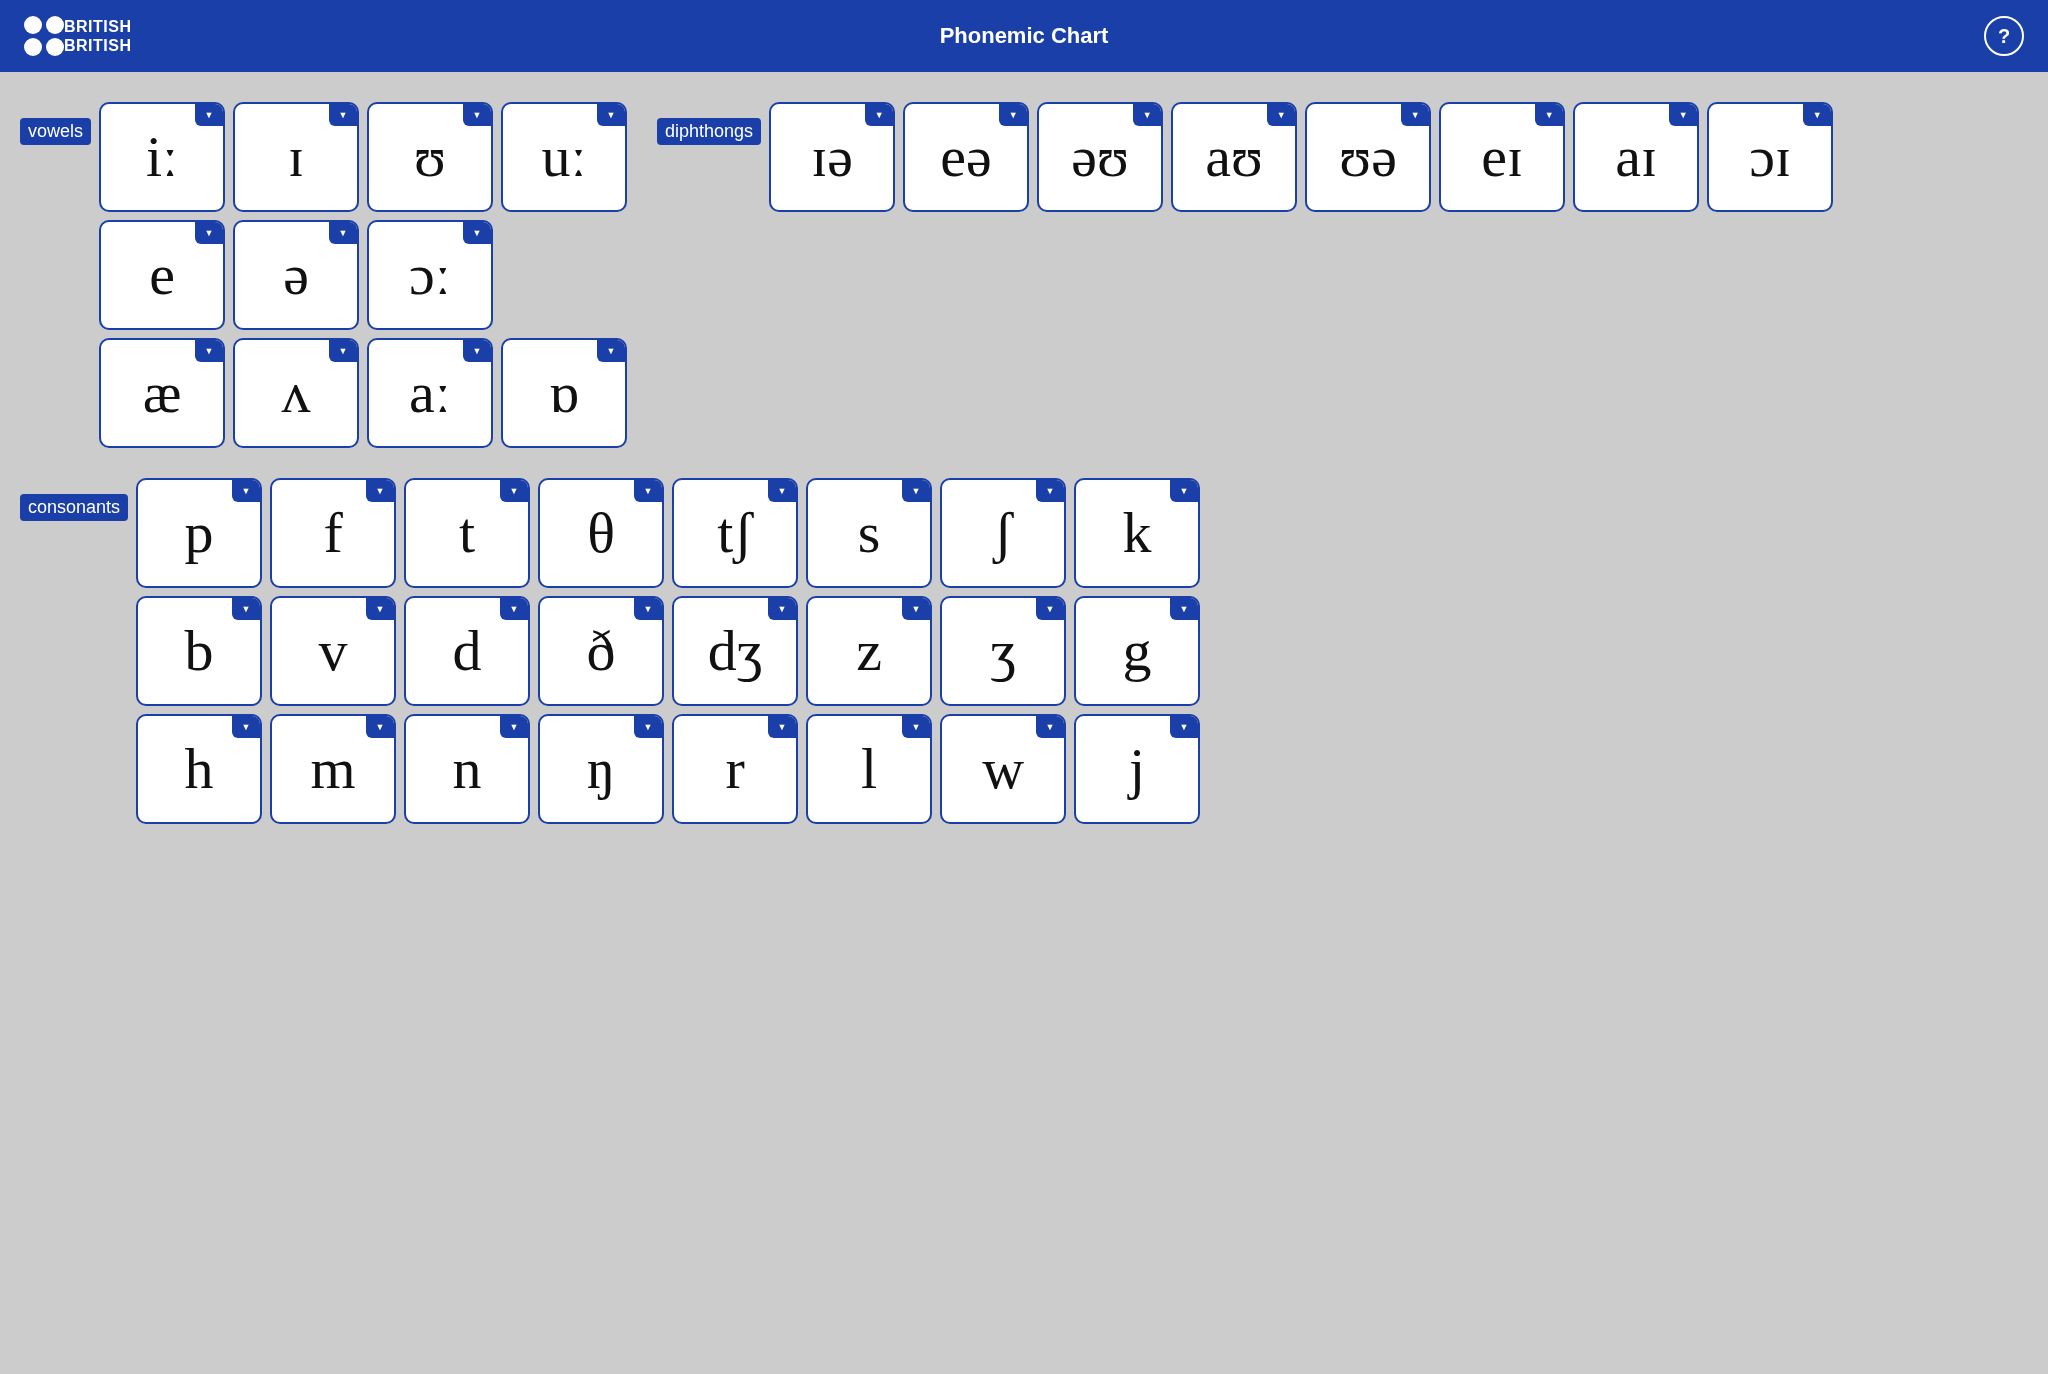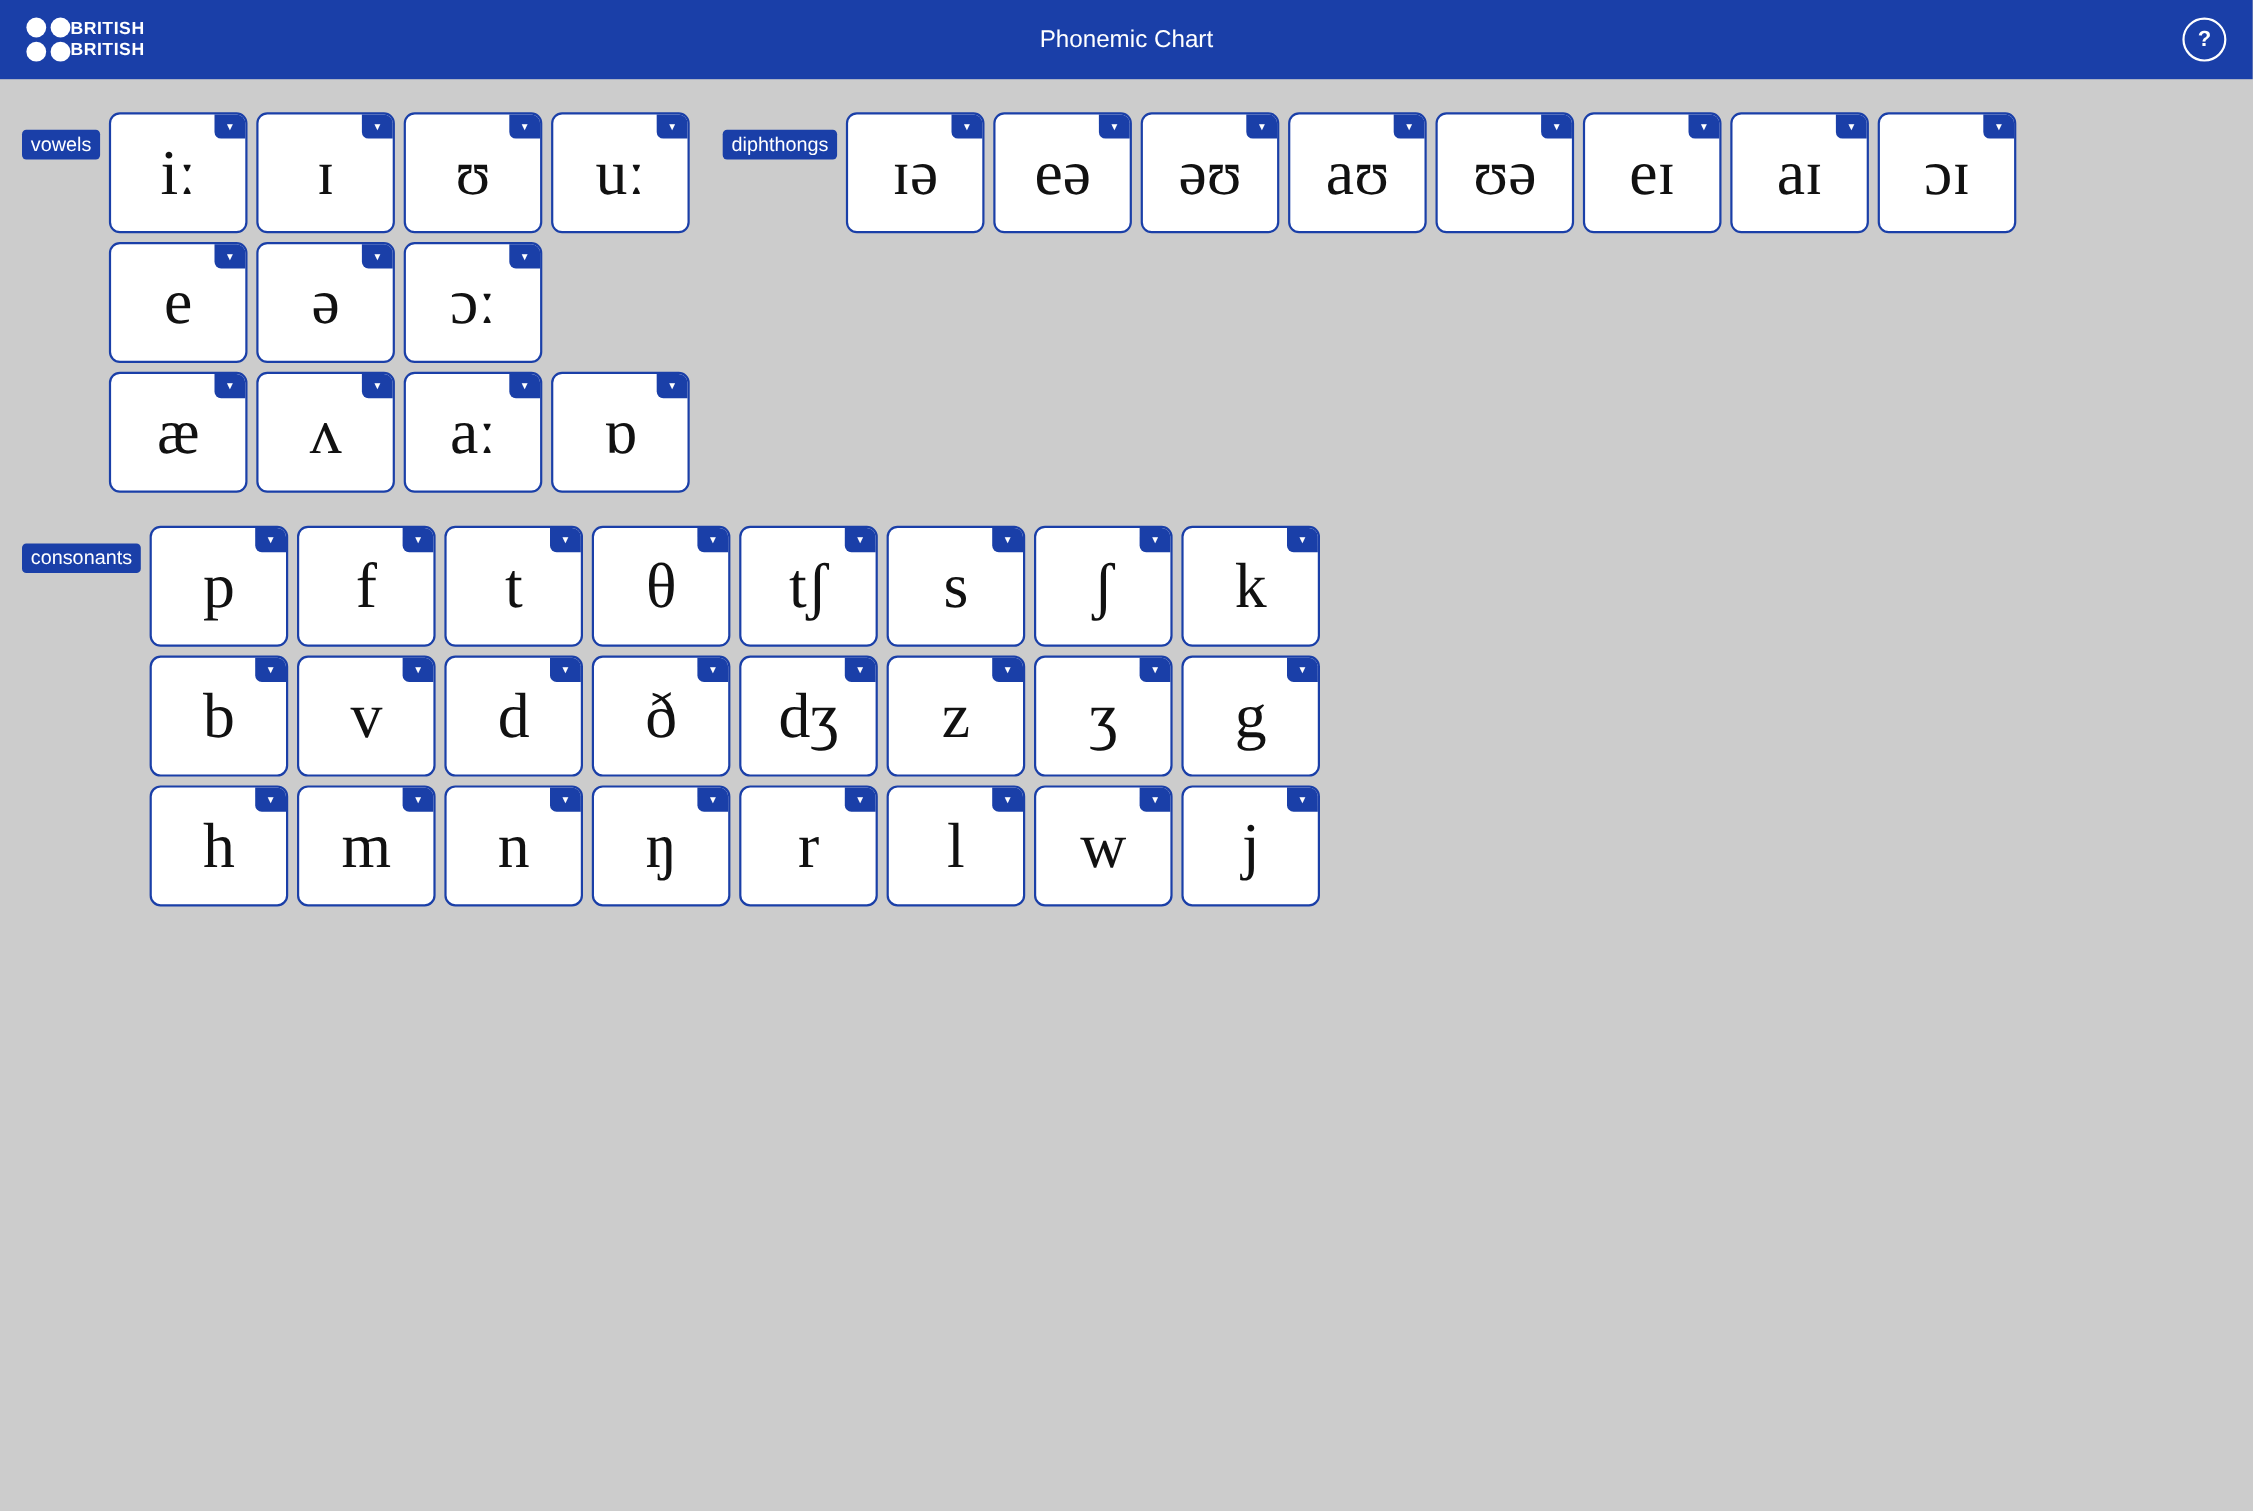--- a/index.html
+++ b/index.html
@@ -39,21 +39,21 @@
       color: white;
       font-family: Arial, sans-serif;
       font-weight: 700;
       font-size: 16px;
       line-height: 1.2;
       letter-spacing: 0.5px;
     }
     #header-title {
       color: white;
       font-family: Arial, sans-serif;
-      font-weight: 400;
+      font-weight: 700;
       font-size: 22px;
       position: absolute;
       left: 50%;
       transform: translateX(-50%);
     }
     #help-btn {
       width: 40px;
       height: 40px;
       border-radius: 50%;
       border: 2px solid white;

